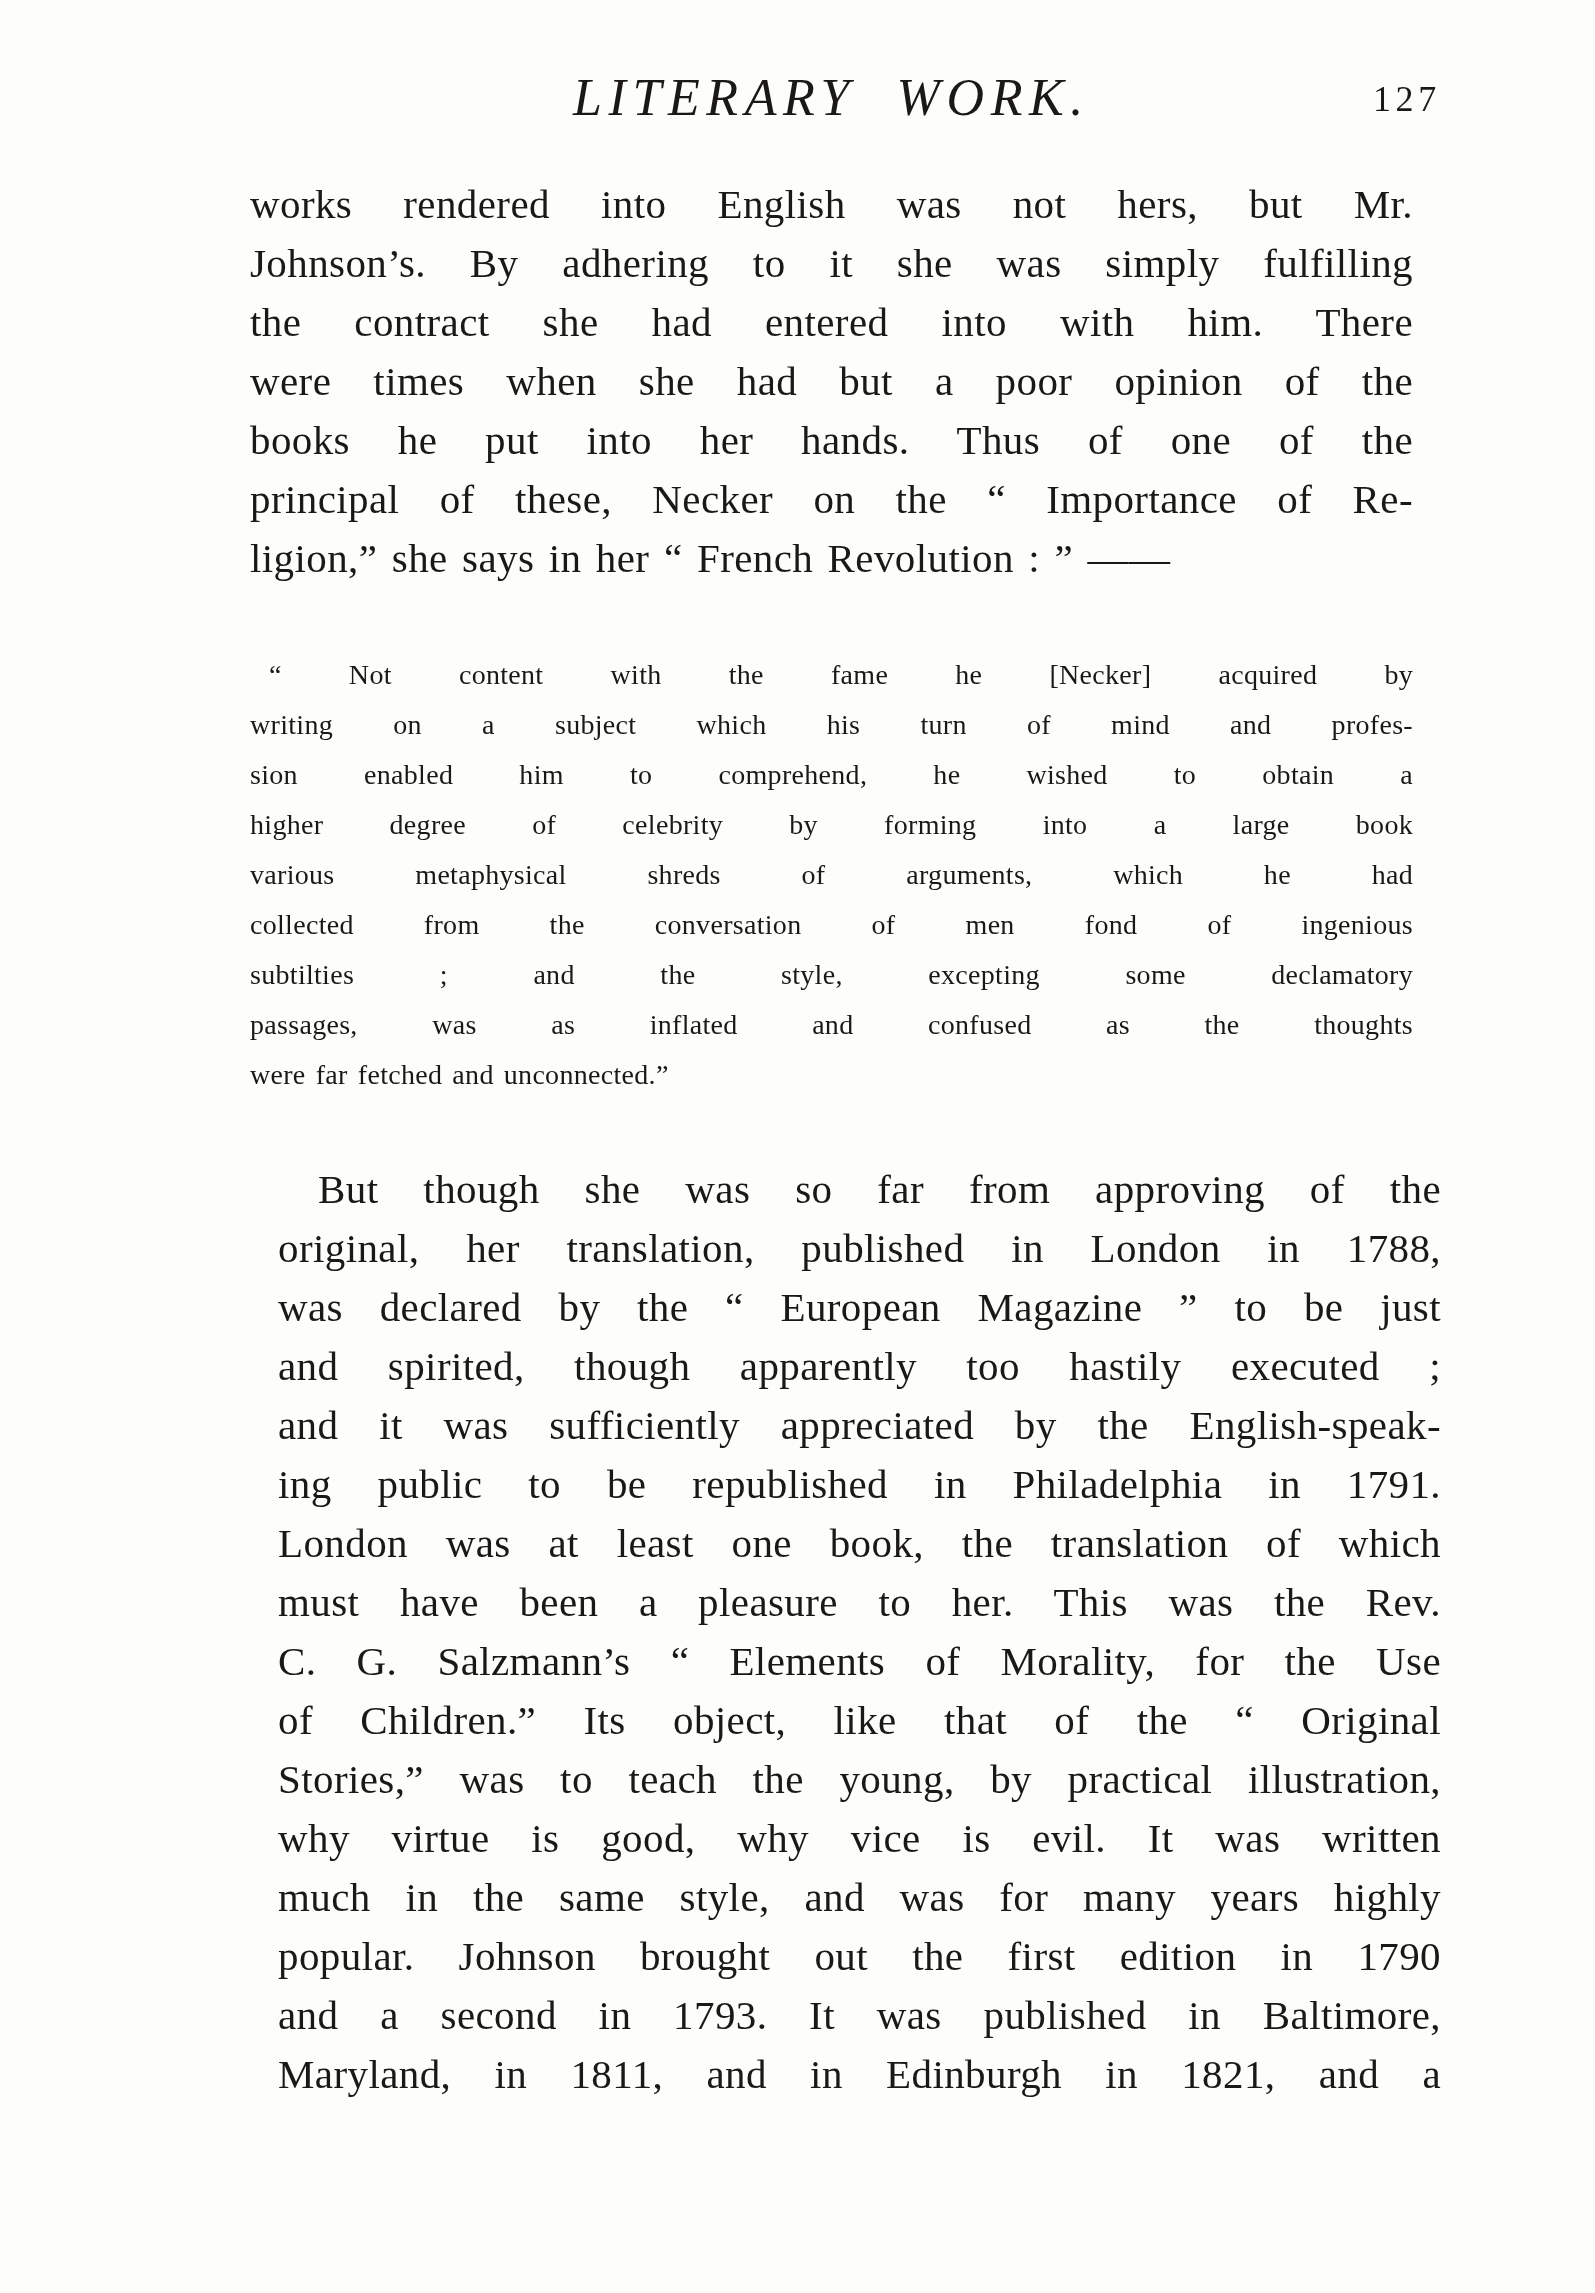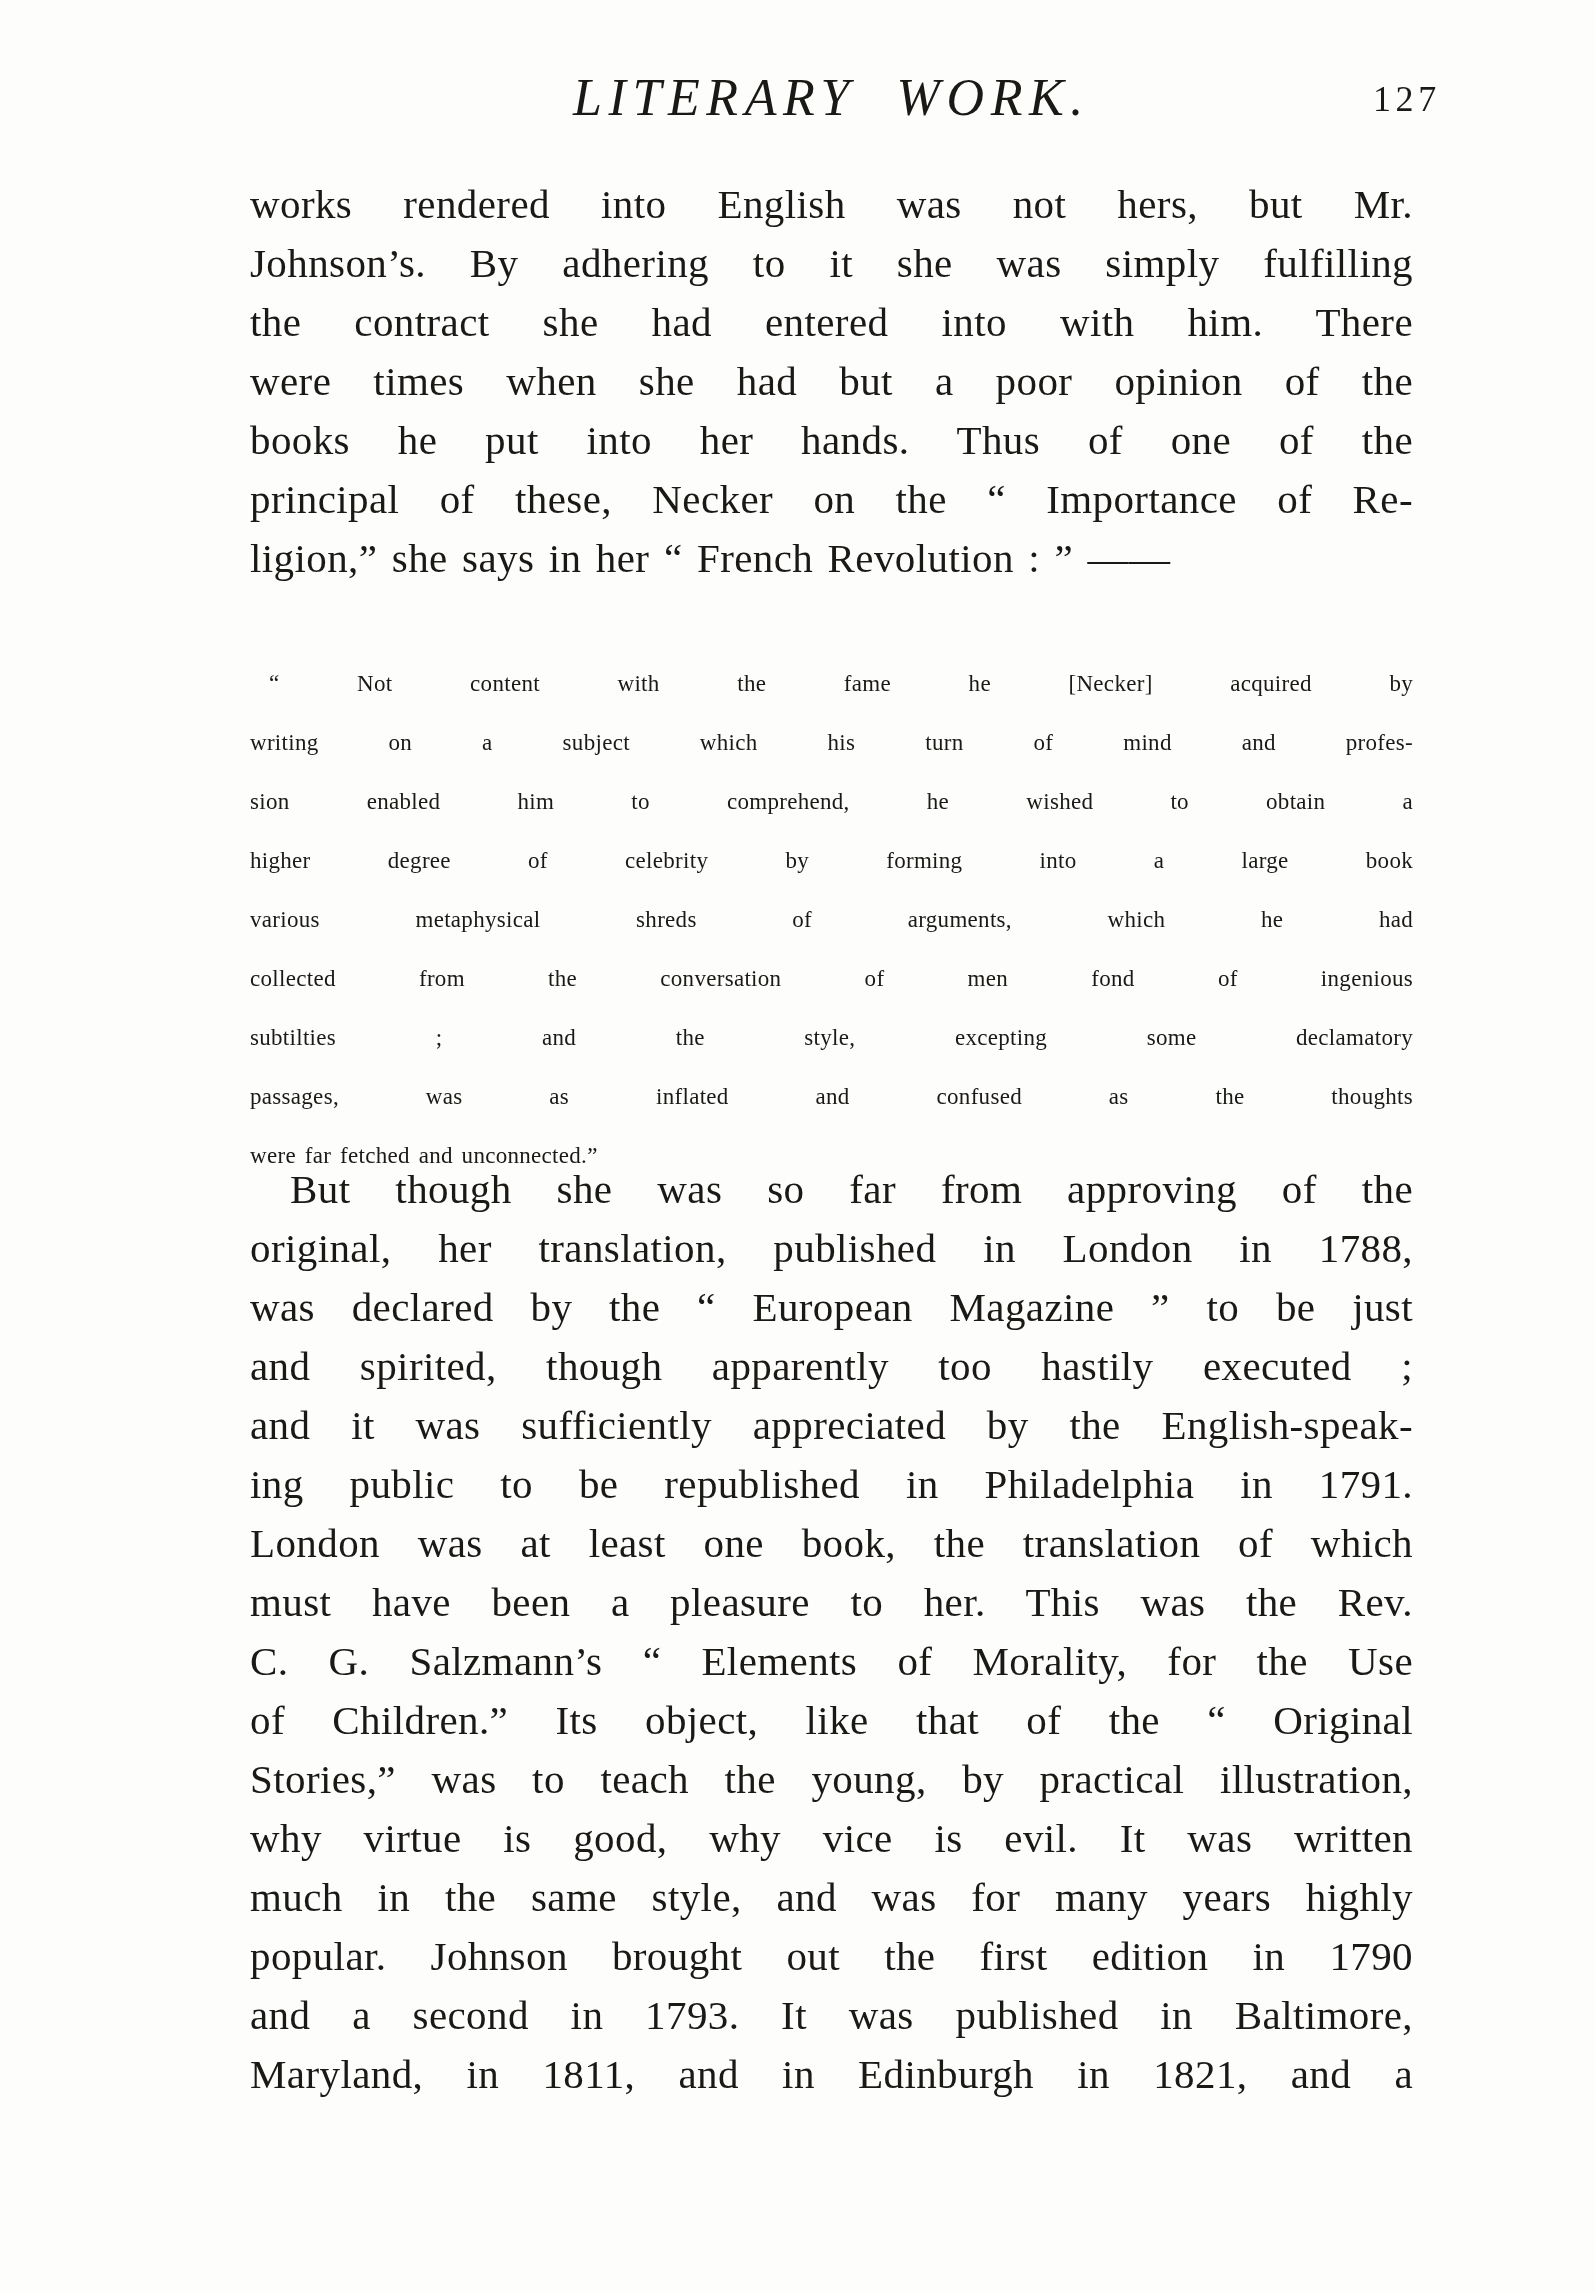--- a/index.html
+++ b/index.html
@@ -42,38 +42,37 @@
     font-size: 36px;
     letter-spacing: 4.7px;
   }
   section {
     position: absolute;
     left: 250px;
     width: 1163px;
   }
   .para1 { top: 175px; }
   .quote { top: 650px; }
-  .para2 { top: 1160px; }
+  .para2 { top: 1160px; margin-left: 28px; }
   .body-text .text-line {
     font-size: 41px;
     line-height: 59px;
     letter-spacing: 0.4px;
     word-spacing: 3.8px;
     text-align: justify;
     text-align-last: justify;
     white-space: normal;
   }
   .quote .text-line {
-    font-size: 23px;
+    font-size: 28px;
     line-height: 50px;
     letter-spacing: 0.3px;
     word-spacing: 2.8px;
     text-align: justify;
     text-align-last: justify;
-    margin-top: 9px;
   }
   .text-line.ragged { text-align-last: left; }
   .quote .text-line:first-child { text-indent: 19px; }
   .para2 .text-line:first-child { text-indent: 40px; }
 </style>
 </head>
 <body>
 
 <div class="page">
   <header class="running-head">

